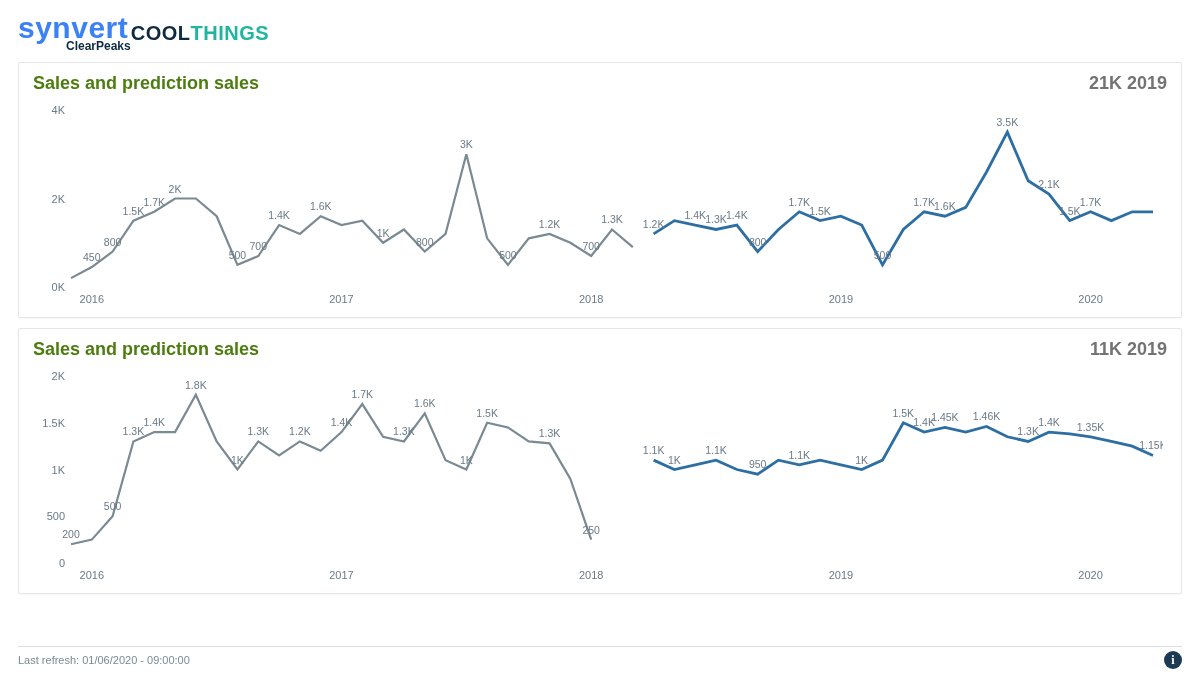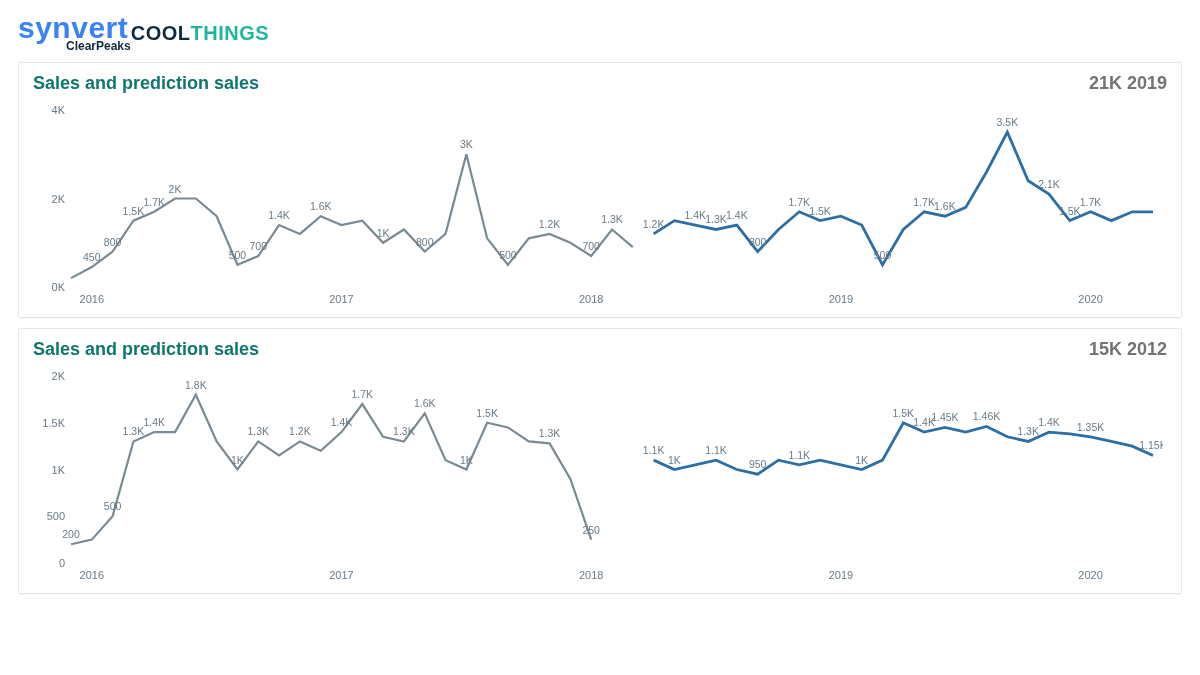--- a/index.html
+++ b/index.html
@@ -8,21 +8,21 @@
   .header { display:flex; align-items:center; height:46px; }
   .brand-left { display:flex; flex-direction:column; }
   .brand-left .syn { font-size:30px; font-weight:800; color:#3b82f6; letter-spacing:0.5px; line-height:0.9;}
   .brand-left .cp  { font-size:12px; font-weight:700; color:#0e2a40; margin-left:48px; margin-top:-2px;}
   .title { flex:1; text-align:center; font-size:30px; font-weight:700; color:#123349; }
   .brand-right { font-size:20px; font-weight:800; color:#0e2a40; letter-spacing:0.5px;text-align:right;}
   .brand-right .accent { color:#1fb59e; font-weight:700;}
   .panel { border:1px solid #e6e6e6; border-radius:2px; box-shadow:0 1px 2px rgba(0,0,0,0.04); padding:10px 14px 8px 14px; position:relative; }
   .panel + .panel { margin-top:10px; }
   .panel-head { display:flex; justify-content:space-between; align-items:baseline; }
-  .panel-title { font-size:18px; font-weight:700; color:#0f766e; }
+  .panel-title { font-size:18px; font-weight:700; color:#4d7c0f; }
   .panel-kpi   { font-size:18px; font-weight:700; color:#737373; }
   svg { display:block; }
   .axis-text { font-size:11px; fill:#6a7a86; }
   .data-label { font-size:10.5px; fill:#6a7a86; }
   .actual-line { stroke:#7a8a92; stroke-width:2.2; fill:none; }
   .pred-line   { stroke:#2d6ea3; stroke-width:2.8; fill:none; }
   .footer { margin-top:auto; display:flex; justify-content:space-between; align-items:center; font-size:11px; color:#7a8a92; border-top:1px solid #ddd; padding-top:4px;}
   .info-icon { width:18px; height:18px; border-radius:50%; background:#1d3a52; color:#fff; display:flex; align-items:center; justify-content:center; font-size:12px; font-weight:700; font-family:Georgia, serif; cursor:pointer;}
 </style>
 </head>
@@ -84,21 +84,21 @@
         <text x="974.3461538461539" y="32.125" text-anchor="middle" class="data-label">3.5K</text>
         <text x="1015.9615384615385" y="94.075" text-anchor="middle" class="data-label">2.1K</text>
         <text x="1036.769230769231" y="120.625" text-anchor="middle" class="data-label">1.5K</text>
         <text x="1057.576923076923" y="111.77499999999999" text-anchor="middle" class="data-label">1.7K</text>
       </svg>
   </div>
 
   <div class="panel">
     <div class="panel-head">
       <div class="panel-title">Sales and prediction sales</div>
-      <div class="panel-kpi">15K 2012</div>
+      <div class="panel-kpi">11K 2019</div>
     </div>
     <svg id="chart-1" width="1130" height="225">
         <text x="32" y="207" text-anchor="end" class="axis-text">0</text>
         <text x="32" y="160.25" text-anchor="end" class="axis-text">500</text>
         <text x="32" y="113.5" text-anchor="end" class="axis-text">1K</text>
         <text x="32" y="66.75" text-anchor="end" class="axis-text">1.5K</text>
         <text x="32" y="20" text-anchor="end" class="axis-text">2K</text>
         <text x="58.80769230769231" y="219" text-anchor="middle" class="axis-text">2016</text>
         <text x="308.5" y="219" text-anchor="middle" class="axis-text">2017</text>
         <text x="558.1923076923077" y="219" text-anchor="middle" class="axis-text">2018</text>
@@ -132,13 +132,17 @@
         <text x="891.1153846153846" y="66.10000000000001" text-anchor="middle" class="data-label">1.4K</text>
         <text x="911.9230769230769" y="61.42500000000001" text-anchor="middle" class="data-label">1.45K</text>
         <text x="953.5384615384615" y="60.49000000000001" text-anchor="middle" class="data-label">1.46K</text>
         <text x="995.1538461538461" y="75.45" text-anchor="middle" class="data-label">1.3K</text>
         <text x="1015.9615384615385" y="66.10000000000001" text-anchor="middle" class="data-label">1.4K</text>
         <text x="1057.576923076923" y="70.77499999999999" text-anchor="middle" class="data-label">1.35K</text>
         <text x="1120" y="89.47500000000001" text-anchor="middle" class="data-label">1.15K</text>
       </svg>
   </div>
 
+  <div class="footer">
+    <span>Last refresh: 01/06/2020 - 09:00:00</span>
+    <span class="info-icon">i</span>
+  </div>
 </div>
 
 </body></html>

